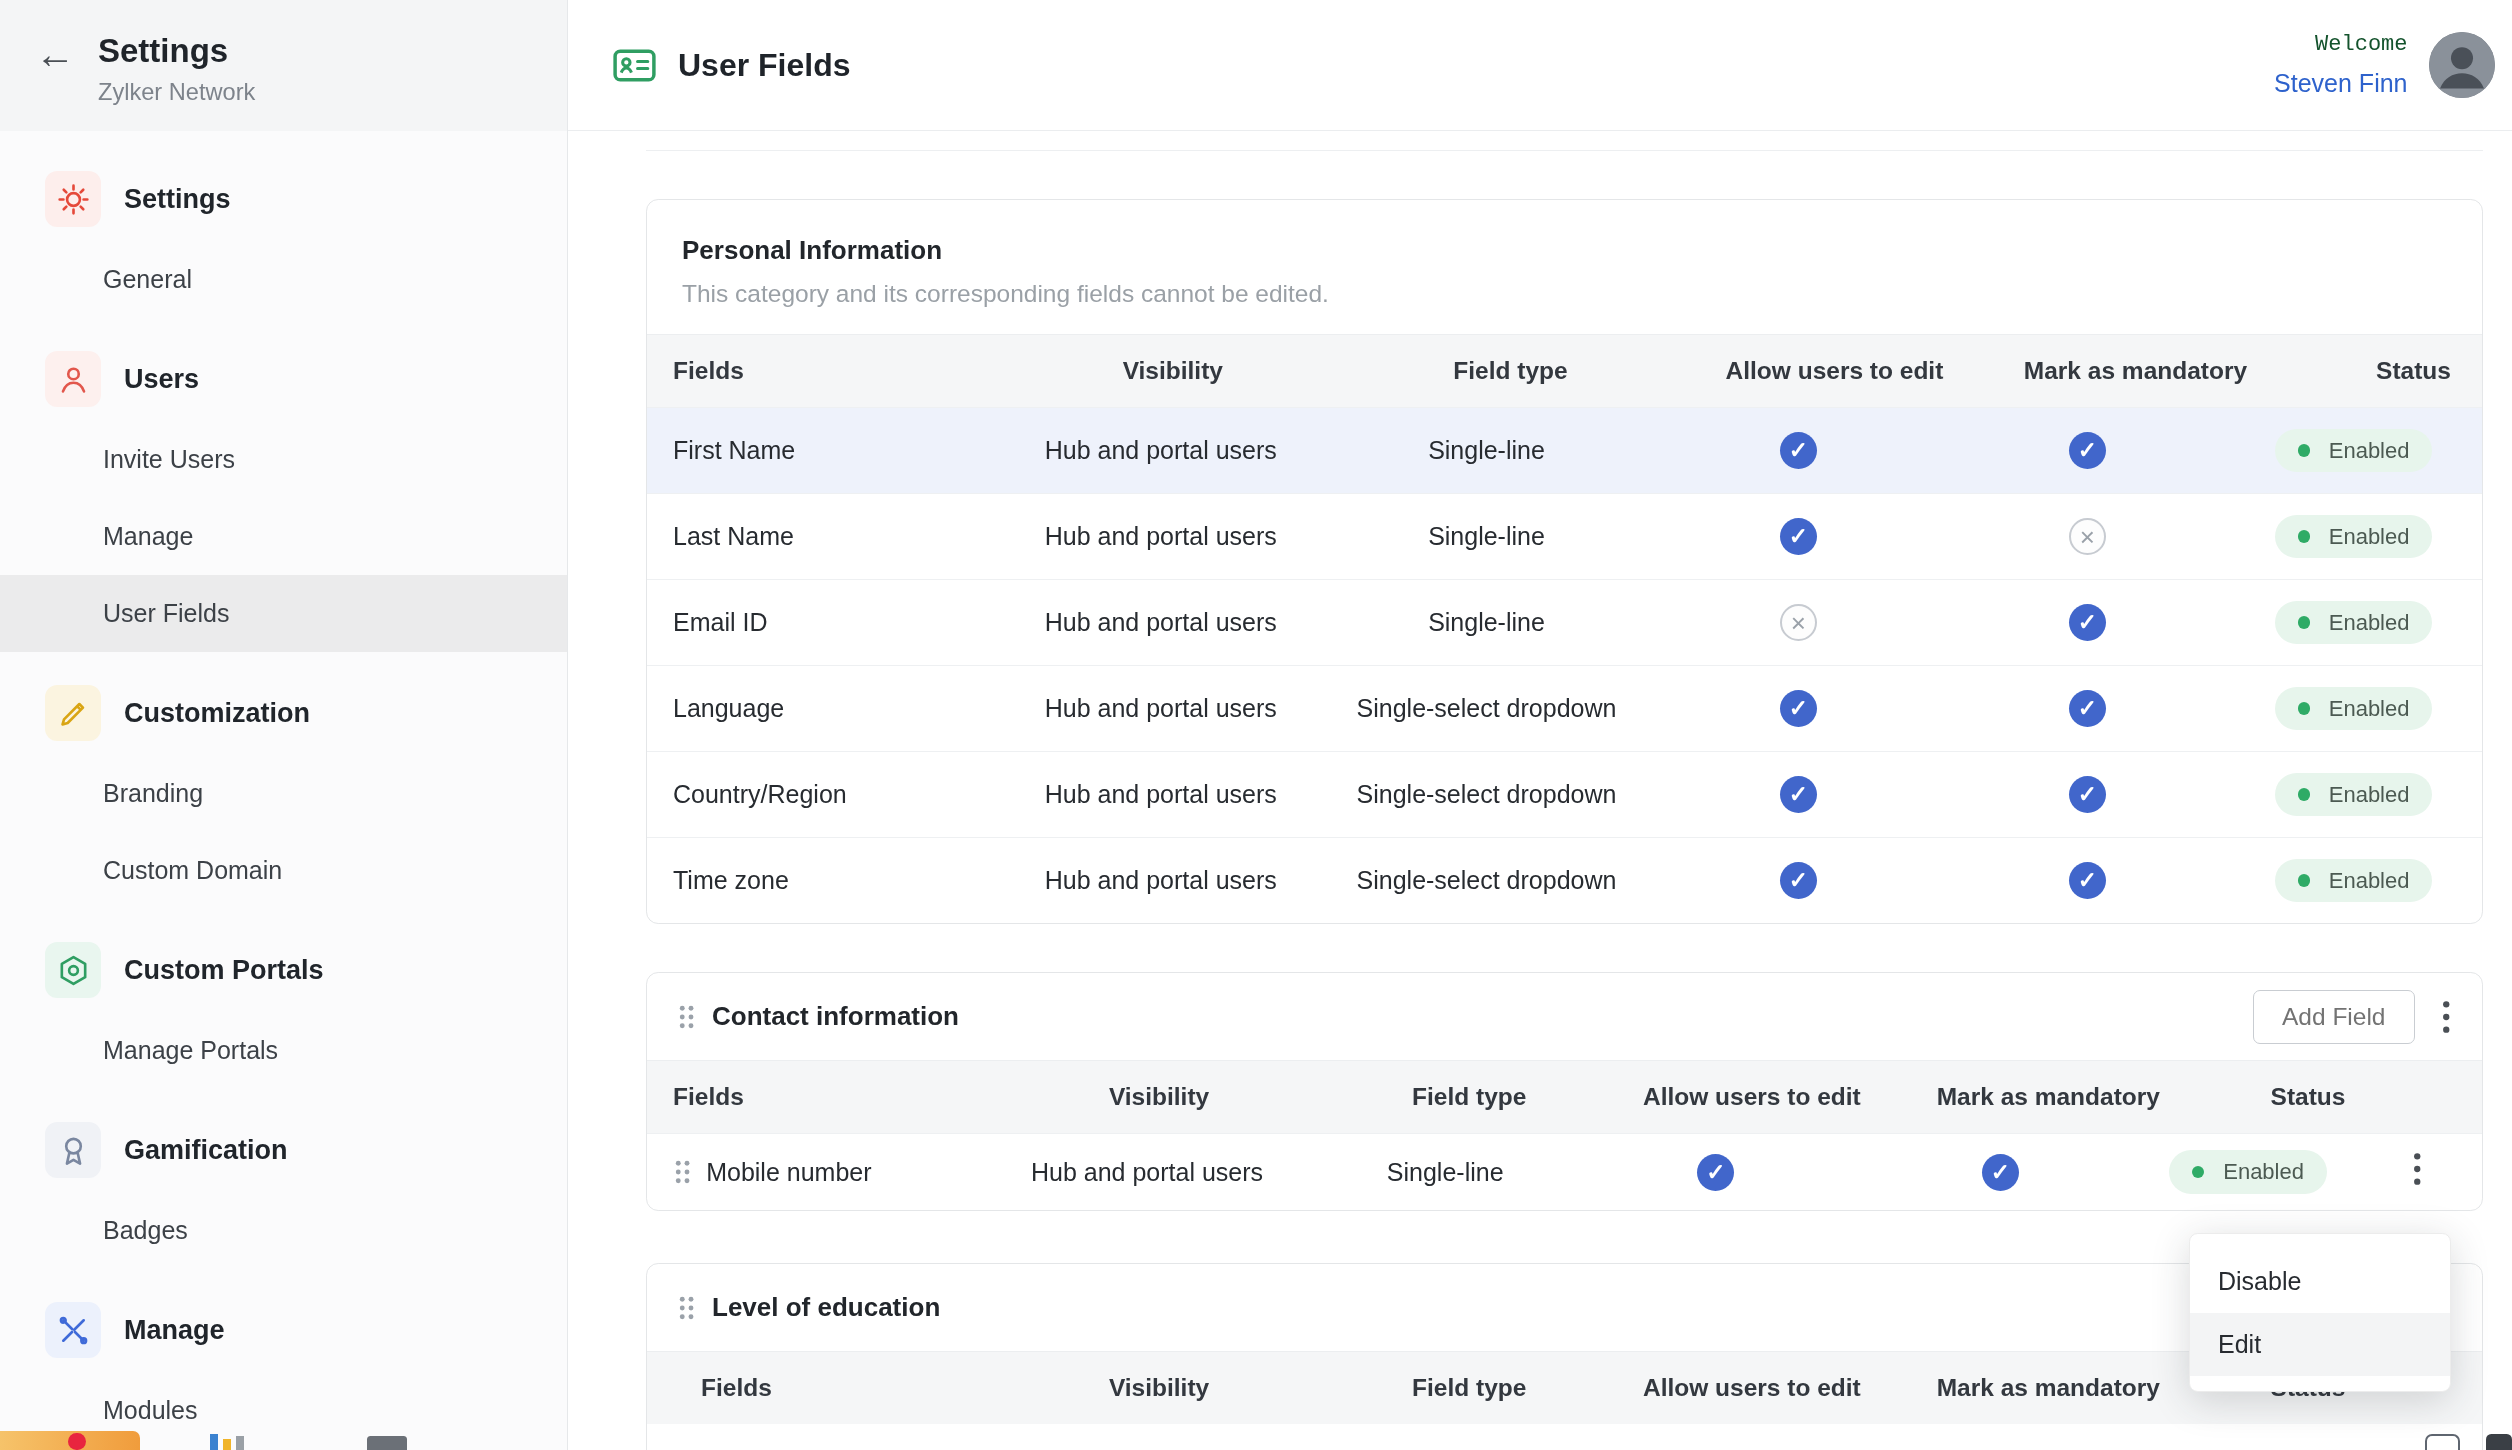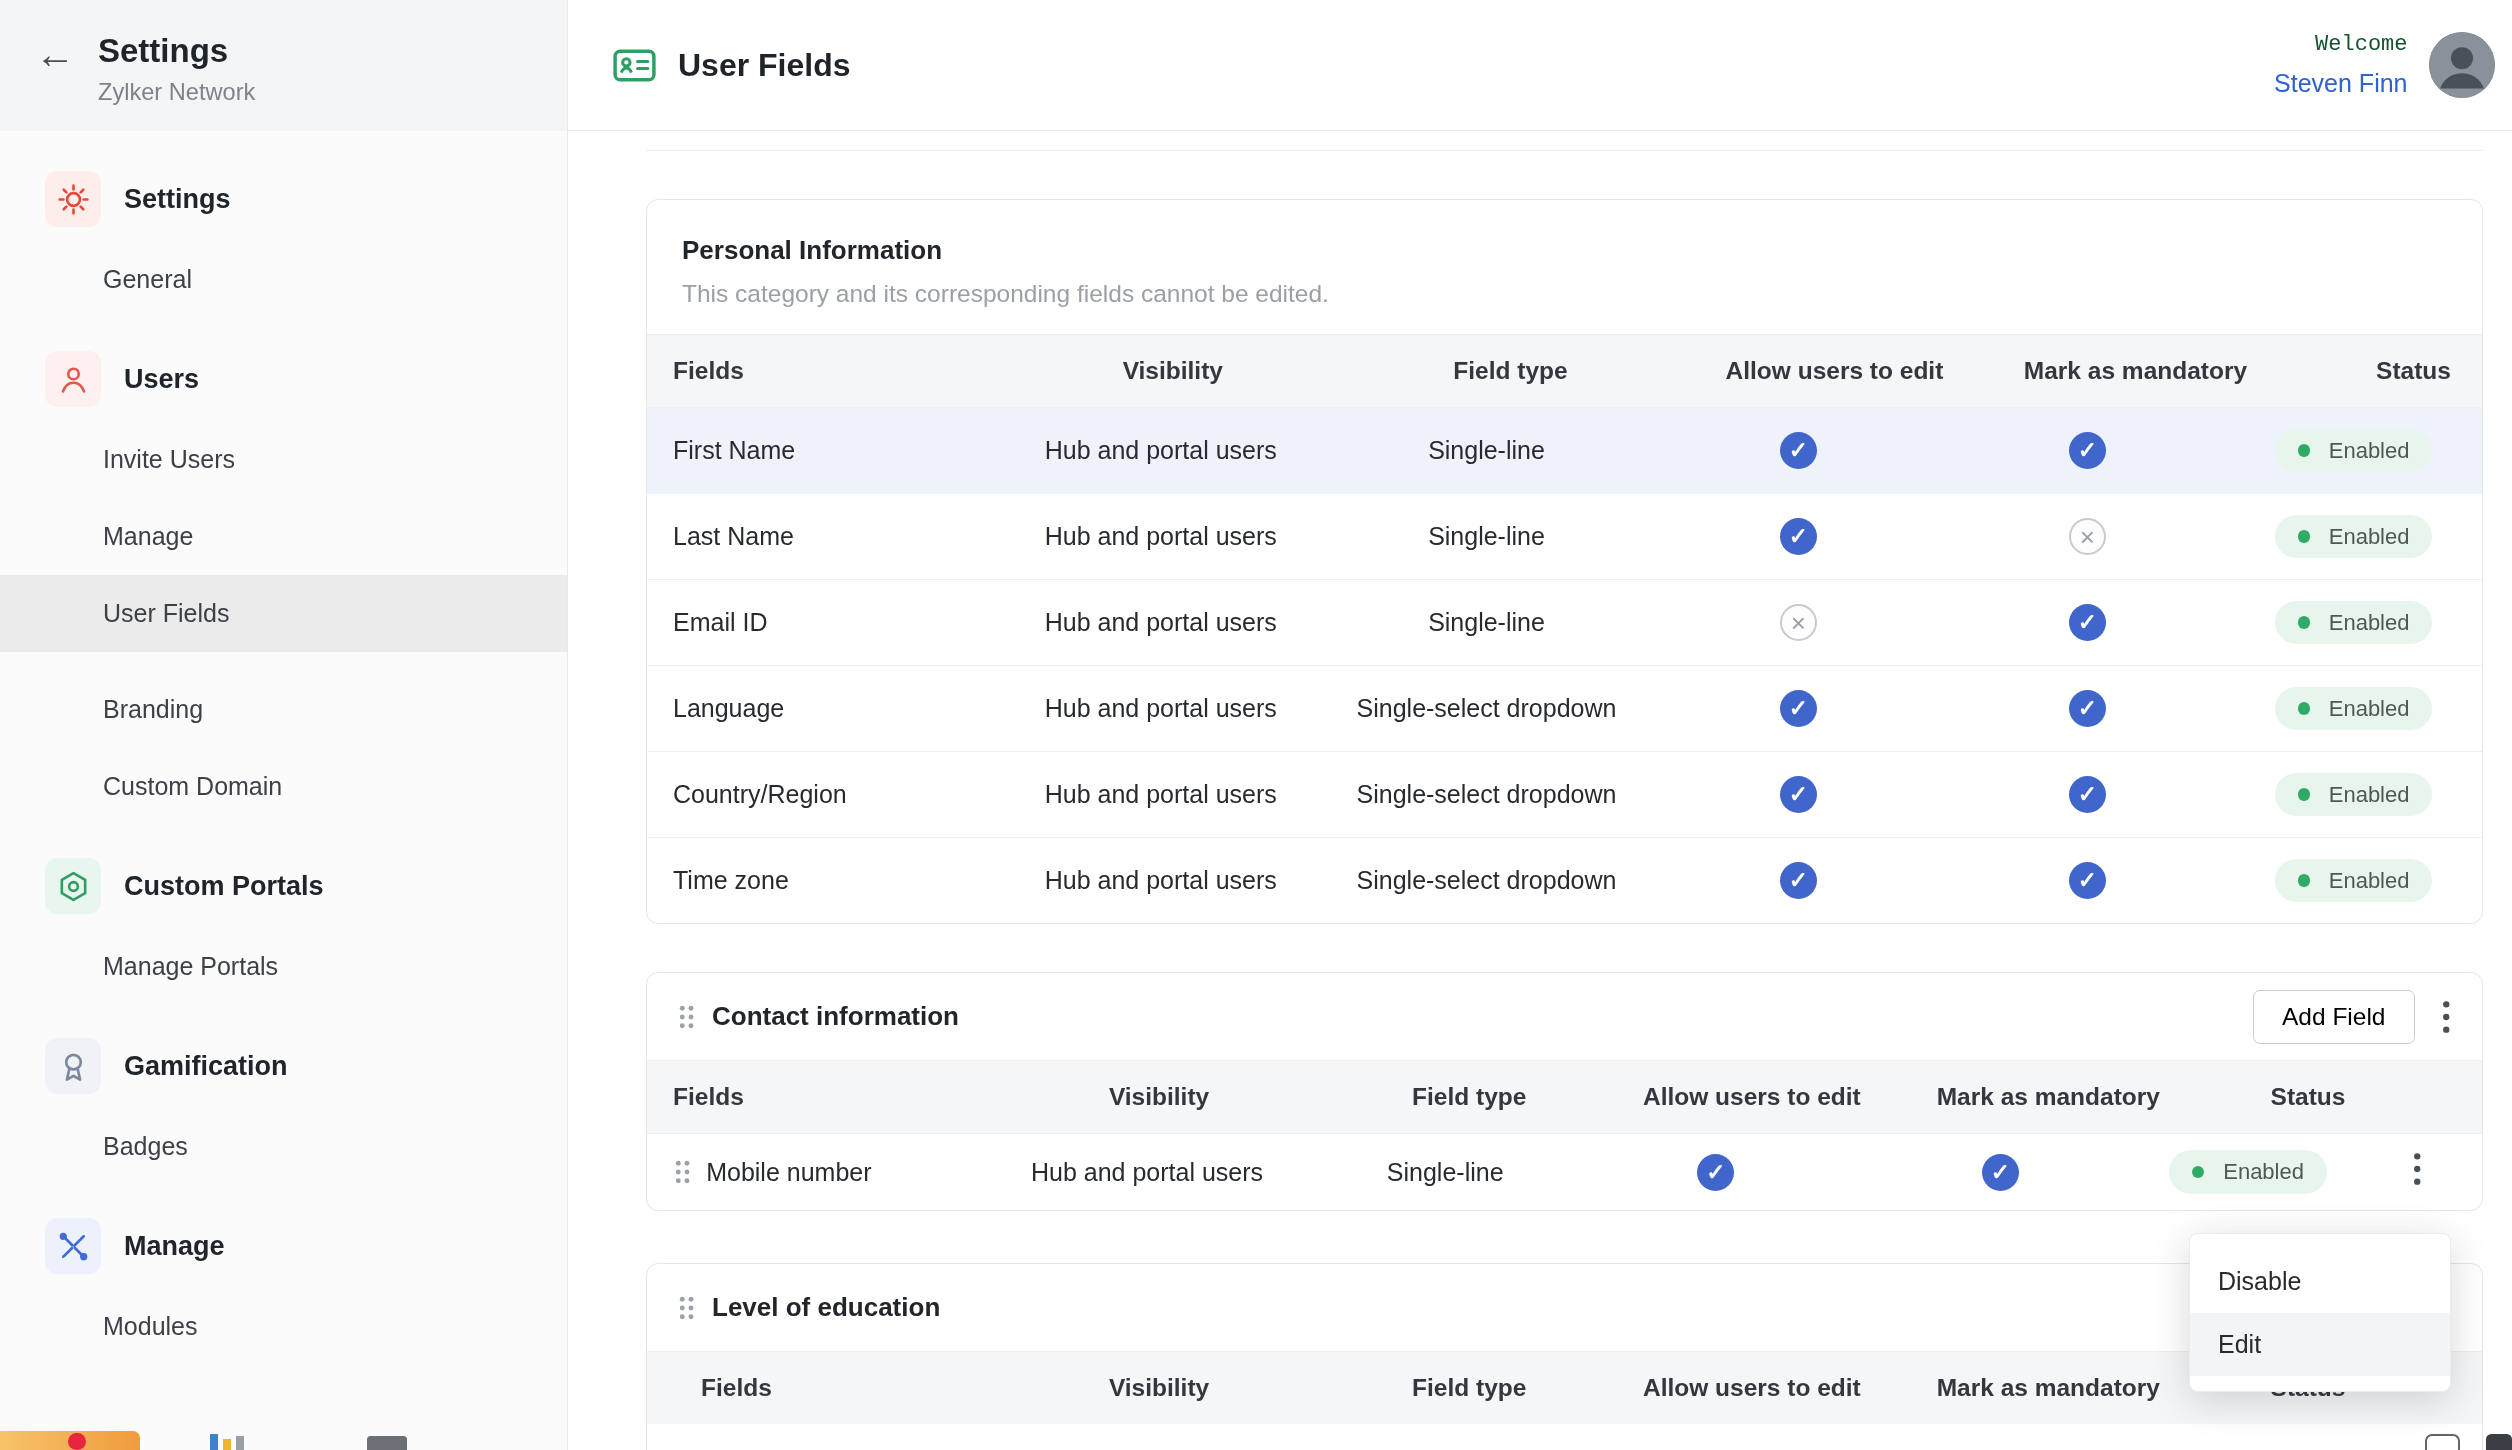--- a/index.html
+++ b/index.html
@@ -65,21 +65,21 @@
   .mk-yes::after{content:"\2713";font-size:23px;font-weight:700;}
   .mk-no{background:#fdfdfd;border:2.6px solid #c7cbd1;color:#9aa1a9;}
   .mk-no::after{content:"\00D7";font-size:26px;line-height:1;}
 
   .pill{display:inline-flex;align-items:center;gap:19px;background:#e7f5ec;border-radius:873px;padding:8.7px 23px;font-size:22px;color:#4c5a52;}
   .dot{width:12.2px;height:12.2px;border-radius:50%;background:#2fab66;}
 
   .card-head2{display:flex;align-items:center;height:87px;padding:0 31px 0 30px;}
   .drag{display:inline-flex;margin-right:17.5px;cursor:grab;}
   .c2-title{font-size:26px;font-weight:700;color:#22262b;}
-  .add-btn{margin-left:auto;height:54px;padding:0 28px;border:1.7px solid #c9cdd2;border-radius:7px;background:#fff;font-size:24.5px;color:#000000;display:flex;align-items:center;cursor:pointer;}
+  .add-btn{margin-left:auto;height:54px;padding:0 28px;border:1.7px solid #c9cdd2;border-radius:7px;background:#fff;font-size:24.5px;color:#737373;display:flex;align-items:center;cursor:pointer;}
   .kebab{margin-left:26px;cursor:pointer;display:inline-flex;align-items:center;}
   .field-with-drag{display:flex;align-items:center;}
   .field-with-drag .drag{margin-right:15.7px;}
 
   
   .menu{position:absolute;left:2189px;top:1233px;width:262px;background:#fff;border:0.9px solid #ececec;border-radius:8.7px;box-shadow:0 8.7px 38px rgba(40,45,50,.18);padding:15.7px 0;z-index:50;}
   .menu-item{height:63px;display:flex;align-items:center;padding-left:28px;font-size:25px;color:#272b30;cursor:pointer;position:relative;}
   .menu-item.hl{background:#f3f4f5;}
   .menu-item.danger{color:#e8253f;}
   .red-box{position:absolute;left:8.7px;top:5.2px;width:147px;height:51px;border:4.4px solid #f0234c;pointer-events:none;}
@@ -135,20 +135,29 @@
             </svg>
         </span>
         <span class="nav-label">Users</span>
       </div>
       <div class="nav-item">Invite Users</div>
       <div class="nav-item">Manage</div>
       <div class="nav-item active">User Fields</div>
     </div>
 
     <div class="nav-section">
+      <div class="nav-head">
+        <span class="nav-ico t-yellow">
+          <svg viewBox="0 0 24 24" width="35" height="35">
+              <path d="M4.5 19.5l1-3.5L16 5.5l2.5 2.5L8 18.5l-3.5 1z" fill="none" stroke="#d9a514" stroke-width="1.8" stroke-linejoin="round"></path>
+              <path d="M14.5 7l2.5 2.5" stroke="#d9a514" stroke-width="1.8"></path>
+            </svg>
+        </span>
+        <span class="nav-label">Customization</span>
+      </div>
       <div class="nav-item">Branding</div>
       <div class="nav-item">Custom Domain</div>
     </div>
 
     <div class="nav-section">
       <div class="nav-head">
         <span class="nav-ico t-green">
           <svg viewBox="0 0 24 24" width="35" height="35">
               <polygon points="12,2.8 20,7.4 20,16.6 12,21.2 4,16.6 4,7.4" fill="none" stroke="#2f9e62" stroke-width="1.8" stroke-linejoin="round"></polygon>
               <circle cx="12" cy="12" r="3" fill="none" stroke="#2f9e62" stroke-width="1.8"></circle>

